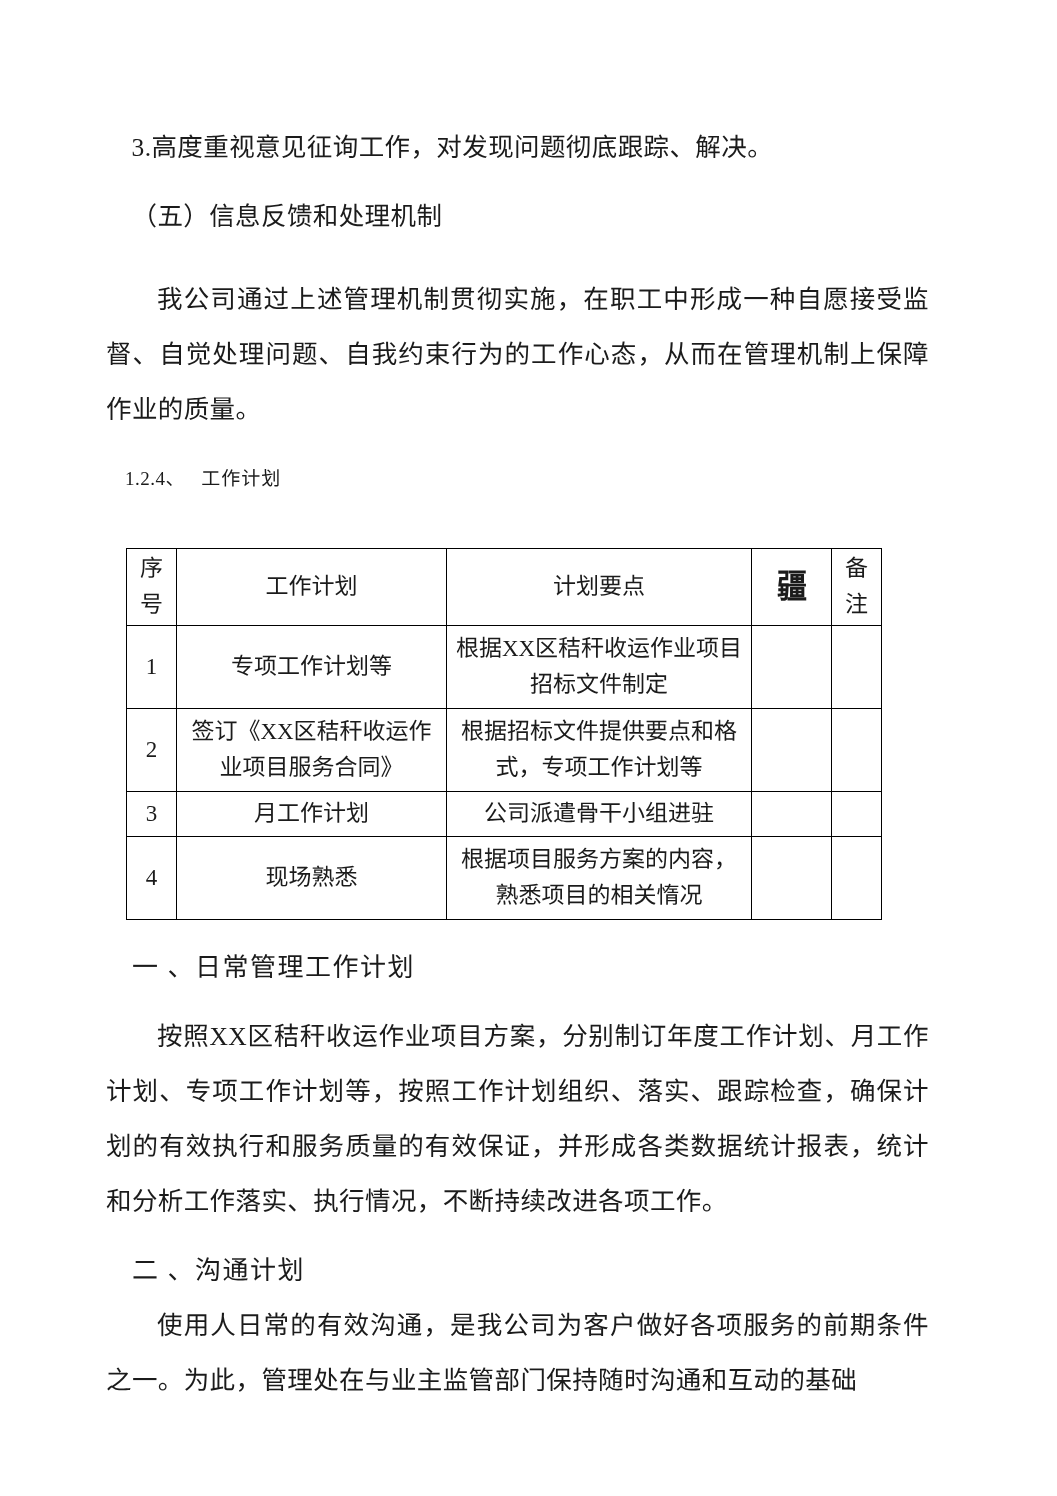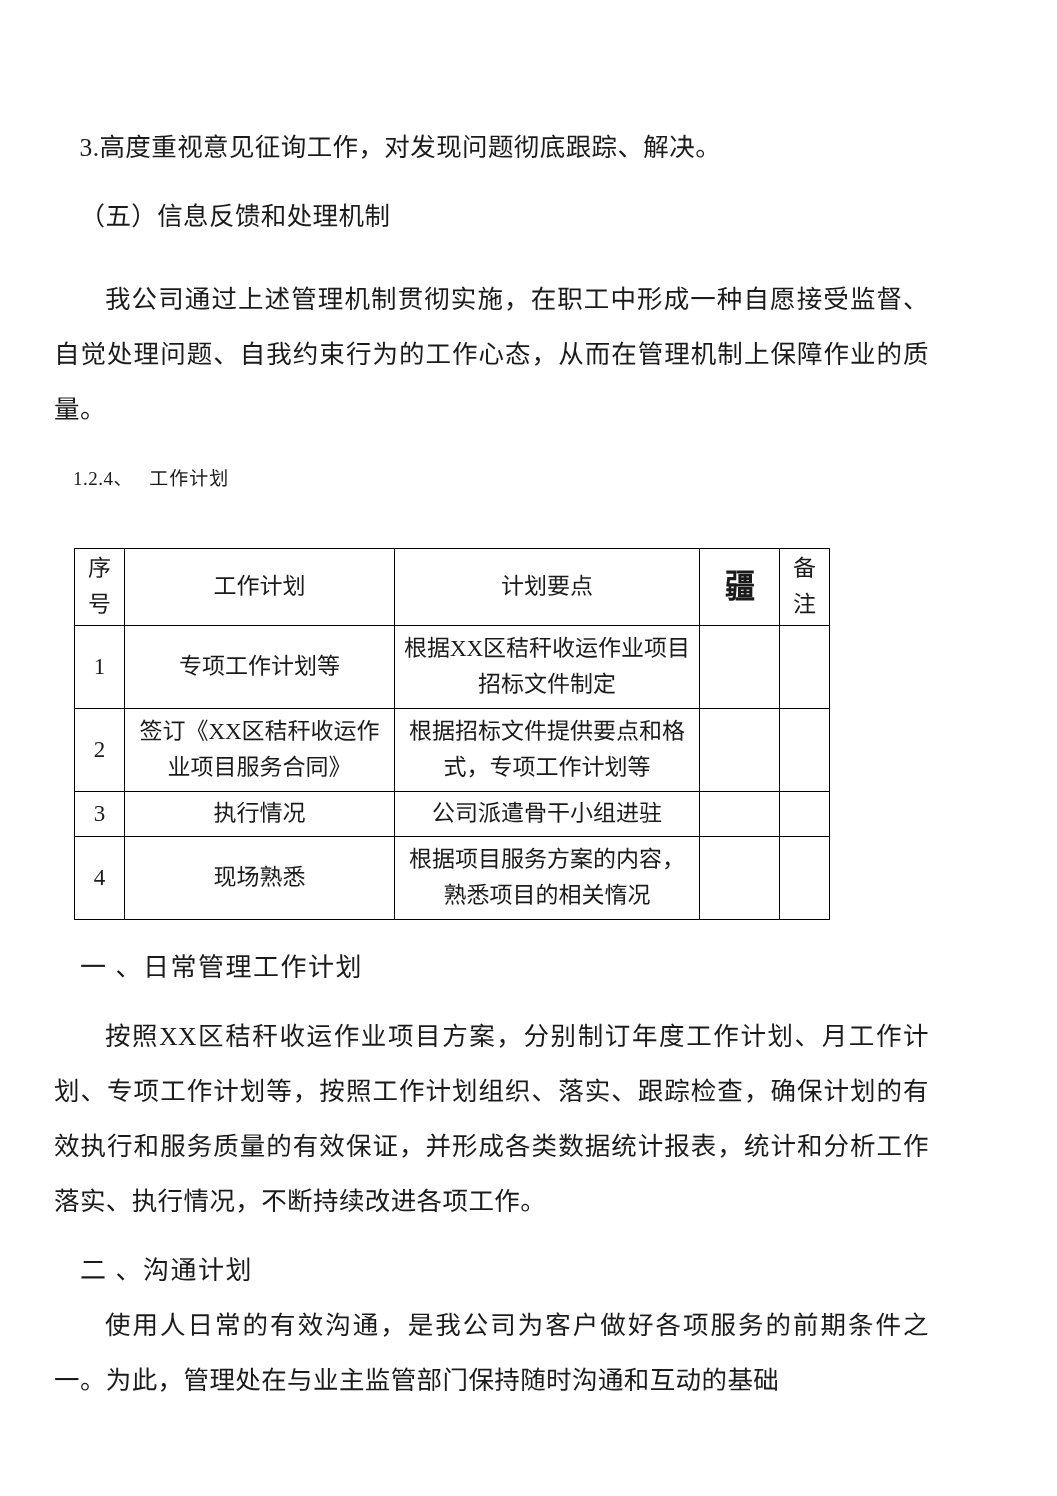--- a/index.html
+++ b/index.html
@@ -17,21 +17,21 @@
     overflow: hidden;
   }
 
   .page {
     position: absolute;
     left: 0;
     top: 0;
     width: 1057px;
     height: 1496px;
     box-sizing: border-box;
-    padding: 120px 128px 60px 54px;
+    padding: 120px 128px 60px 106px;
   }
 
   
   .para {
     font-size: 25.5px;
     line-height: 55px;
     letter-spacing: 0.4px;
     text-align: justify;
     text-justify: inter-ideograph;
     margin: 0;
@@ -187,21 +187,21 @@
         </tr>
         <tr class="row-tall">
           <td>2</td>
           <td>签订《XX区秸秆收运作业项目服务合同》</td>
           <td>根据招标文件提供要点和格式，专项工作计划等</td>
           <td class="cell-empty"></td>
           <td class="cell-empty"></td>
         </tr>
         <tr class="row-short">
           <td>3</td>
-          <td>执行情况</td>
+          <td>月工作计划</td>
           <td>公司派遣骨干小组进驻</td>
           <td class="cell-empty"></td>
           <td class="cell-empty"></td>
         </tr>
         <tr class="row-tall">
           <td>4</td>
           <td>现场熟悉</td>
           <td>根据项目服务方案的内容，熟悉项目的相关惰况</td>
           <td class="cell-empty"></td>
           <td class="cell-empty"></td>

